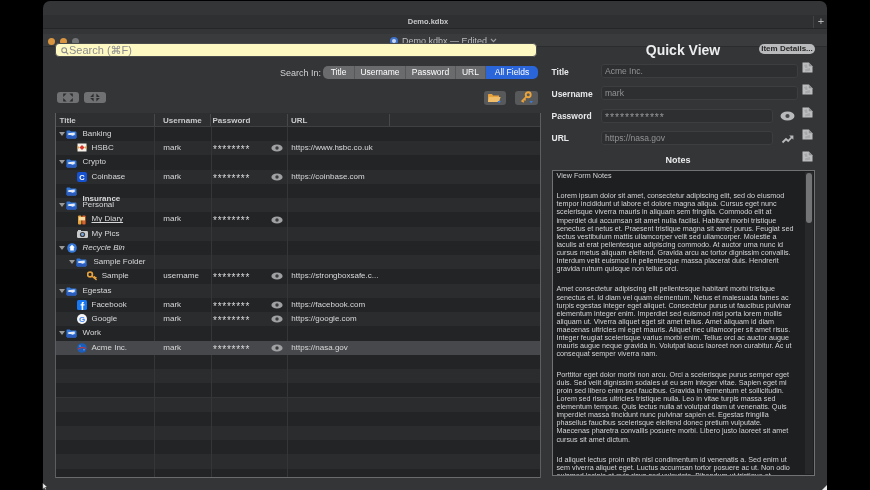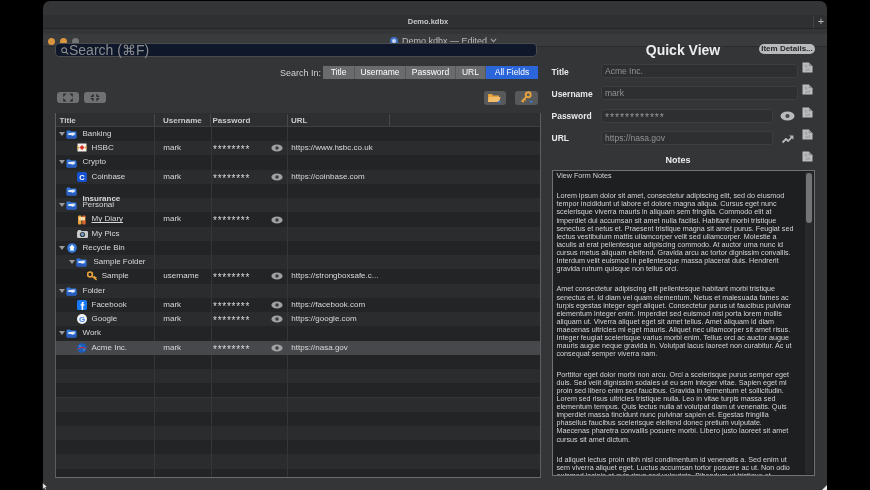--- a/index.html
+++ b/index.html
@@ -5,21 +5,21 @@
 * { margin:0; padding:0; box-sizing:border-box; }
 html,body { width:870px; height:490px; background:#000; overflow:hidden;
   font-family:"Liberation Sans", sans-serif; }
 .abs { position:absolute; }
 #win { position:absolute; left:43px; top:1px; width:784px; height:489px;
   background:#333537; border-radius:7px 7px 0 0; overflow:hidden; }
 #titlebar { position:absolute; left:0; top:0; width:784px; height:13px; background:#3a3b3d; border-bottom:1px solid #2b2c2e;margin-top:33px; }
 .tl { position:absolute; top:3.5px; width:7px; height:7px; border-radius:50%; }
 #tabbar { position:absolute; left:0; top:14px; width:784px; height:14px; background:#2f3032; border-bottom:1px solid #252628; }
 #searchbox { position:absolute; left:12px; top:42px; width:482px; height:14px;
-  background:#0f172a; border:1px solid #4a4b4d; border-radius:4px; color:#8b8c8d; font-size:14px; line-height:12px; }
+  background:#fef9c3; border:1px solid #4a4b4d; border-radius:4px; color:#8b8c8d; font-size:11px; line-height:12px; }
 .pill { position:absolute; background:#b9babc; border-radius:6px; color:#282828; font-weight:bold; font-size:8px; text-align:center; }
 .seg { display:inline-block; height:13px; line-height:13px; color:#fff; font-size:8.5px; text-align:center; background:#6a6b6d; border-right:1px solid #57585a; vertical-align:top; }
 .btn { position:absolute; background:#58595b; border-radius:3px; }
 .hdrtext { position:absolute; color:#c9cacb; font-size:8px; font-weight:bold; }
 .cell { position:absolute; color:#d8d9da; font-size:8px; line-height:14.24px; white-space:nowrap; }
 .tri { position:absolute; width:0; height:0; border-left:3px solid transparent; border-right:3px solid transparent; border-top:4px solid #98999a; }
 .lbl { position:absolute; color:#e8e9ea; font-size:8.5px; font-weight:bold; }
 .fld { position:absolute; height:14px; background:#2e2f31; border:1px solid #3c3e40; border-radius:3px; color:#929394; font-size:8.5px; line-height:12px; padding-left:3px; white-space:nowrap; }
 .ico { position:absolute; }
 </style>
@@ -42,21 +42,21 @@
     <div class="abs" style="left:770px; top:1px; width:1px; height:12px; background:#424345;"></div>
     <div class="abs" style="left:771px; top:0; width:14px; height:14px; color:#b9babb; font-size:11px; text-align:center; line-height:13px;">+</div>
   </div>
   <div id="searchbox"><svg style="position:absolute;left:5px;top:3px;" width="8" height="8" viewBox="0 0 8 8">
         <circle cx="3.2" cy="3.2" r="2.4" fill="none" stroke="#8b8c8d" stroke-width="1.1"></circle>
         <path d="M5 5 L7.3 7.3" stroke="#8b8c8d" stroke-width="1.1"></path>
       </svg><span style="padding-left:13px;">Search (⌘F)</span></div>
   <div class="abs" style="left:590px; top:41px; width:100px; text-align:center; color:#eceded; font-size:14px; font-weight:bold;">Quick View</div>
   <div class="pill" style="left:716px; top:42.5px; width:56px; height:10.5px; line-height:10.5px;">Item Details...</div>
   <div class="abs" style="left:237px; top:66.5px; color:#d2d3d4; font-size:9px;">Search In:</div>
-  <div class="abs" style="left:280px; top:65px; width:215px; height:13px; border-radius:0; overflow:hidden; white-space:nowrap;">
+  <div class="abs" style="left:280px; top:65px; width:215px; height:13px; border-radius:5px; overflow:hidden; white-space:nowrap;">
     <span class="seg" style="width:32px;">Title</span><span class="seg" style="width:51px;">Username</span><span class="seg" style="width:50px;">Password</span><span class="seg" style="width:30px;">URL</span><span class="seg" style="width:52px; background:#2a65da; border-right:none;">All Fields</span>
   </div>
   <div class="btn" style="left:14px; top:91px; width:22px; height:11px; background:#707173;"></div>
   <div class="btn" style="left:41px; top:91px; width:22px; height:11px; background:#707173;"></div>
   <div class="pill" style="left:349px; top:91.5px; width:91px; height:9.5px; line-height:9.5px; font-size:7.5px;margin-top:33px;">Hide Quick View Panel</div>
   <div class="btn" style="left:440.5px; top:90px; width:22.5px; height:13.5px;"></div>
   <div class="btn" style="left:472px; top:90px; width:22.5px; height:13.5px;"></div>
   <svg class="ico" style="left:14px;top:91px;" width="22" height="11" viewBox="0 0 22 11">
       <g fill="#2c2d2f">
         <path d="M6.2 1.6 L9.6 1.6 L6.2 5 Z"></path>
@@ -194,21 +194,21 @@
       <rect x="1" y="0" width="3" height="2" fill="#c9cacc"></rect>
       <circle cx="5.5" cy="4.5" r="2.6" fill="#3a3b3d"></circle>
       <circle cx="5.5" cy="4.5" r="1.4" fill="#7aa8e0"></circle>
     </svg>
 <div class="cell" style="left:48.5px;top:225.6px;">My Pics</div>
 <div class="tri" style="left:16.0px;top:244.7px;"></div>
 <svg class="ico" style="left:24.0px;top:241.9px;" width="10" height="10" viewBox="0 0 10 10">
       <circle cx="5" cy="5" r="4.8" fill="#3478dc"></circle>
       <path d="M5 1.8 L7.8 4.4 L6.8 4.4 L6.8 7.4 L3.2 7.4 L3.2 4.4 L2.2 4.4 Z" fill="#fff"></path>
     </svg>
-<div class="cell" style="left:39.5px;top:239.8px;">Recycle Bin</div>
+<div class="cell" style="left:39.5px;top:239.8px;font-style:italic;">Recycle Bin</div>
 <div class="tri" style="left:25.5px;top:259.0px;"></div>
 <svg class="ico" style="left:32.5px;top:256.2px;" width="11" height="10" viewBox="0 0 11 10">
       <path d="M0.5 2.2 L0.5 8.6 Q0.5 9.4 1.3 9.4 L9.7 9.4 Q10.5 9.4 10.5 8.6 L10.5 3.4 Q10.5 2.6 9.7 2.6 L5 2.6 L3.8 1.4 L1.3 1.4 Q0.5 1.4 0.5 2.2 Z" fill="#3478dc"></path>
       <path d="M2.2 4.2 L8.6 3.4 L8.9 5.6 Q7 7.4 5.2 6.4 Q3.4 5.6 2.4 6.6 Z" fill="#e8ecf2"></path>
       <path d="M0.5 7.2 Q3 5.2 5.5 6.4 Q8.2 7.6 10.5 6.2 L10.5 8.6 Q10.5 9.4 9.7 9.4 L1.3 9.4 Q0.5 9.4 0.5 8.6 Z" fill="#2a5cc0"></path>
     </svg>
 <div class="cell" style="left:50.5px;top:254.1px;">Sample Folder</div>
 <svg class="ico" style="left:44px;top:270.4px;" width="11" height="10" viewBox="0 0 11 10">
       <circle cx="3" cy="3.4" r="2.4" fill="none" stroke="#e8a33c" stroke-width="1.7"></circle>
       <path d="M4.8 5 L9.6 9 M8 7.6 L9.4 6.2 M6.8 6.6 L8 5.4" stroke="#e8a33c" stroke-width="1.5" fill="none"></path>
@@ -220,21 +220,21 @@
       <ellipse cx="6" cy="4" rx="5.6" ry="3.6" fill="#a0a1a3"></ellipse>
       <circle cx="6" cy="4" r="1.7" fill="#3a3b3d"></circle>
     </svg>
 <div class="cell" style="left:248.3px;top:268.3px;">https://strongboxsafe.c...</div>
 <div class="tri" style="left:16.0px;top:287.5px;"></div>
 <svg class="ico" style="left:23.0px;top:284.7px;" width="11" height="10" viewBox="0 0 11 10">
       <path d="M0.5 2.2 L0.5 8.6 Q0.5 9.4 1.3 9.4 L9.7 9.4 Q10.5 9.4 10.5 8.6 L10.5 3.4 Q10.5 2.6 9.7 2.6 L5 2.6 L3.8 1.4 L1.3 1.4 Q0.5 1.4 0.5 2.2 Z" fill="#3478dc"></path>
       <path d="M2.2 4.2 L8.6 3.4 L8.9 5.6 Q7 7.4 5.2 6.4 Q3.4 5.6 2.4 6.6 Z" fill="#e8ecf2"></path>
       <path d="M0.5 7.2 Q3 5.2 5.5 6.4 Q8.2 7.6 10.5 6.2 L10.5 8.6 Q10.5 9.4 9.7 9.4 L1.3 9.4 Q0.5 9.4 0.5 8.6 Z" fill="#2a5cc0"></path>
     </svg>
-<div class="cell" style="left:39.5px;top:282.5px;">Folder</div>
+<div class="cell" style="left:39.5px;top:282.5px;">Egestas</div>
 <svg class="ico" style="left:34px;top:298.9px;" width="10" height="10" viewBox="0 0 10 10">
       <rect x="0" y="0" width="10" height="10" rx="1.6" fill="#1877f2"></rect>
       <path d="M6.8 2 L5.8 2 Q4.6 2 4.6 3.2 L4.6 4.2 L3.6 4.2 L3.6 5.6 L4.6 5.6 L4.6 10 L6.2 10 L6.2 5.6 L7.4 5.6 L7.6 4.2 L6.2 4.2 L6.2 3.5 Q6.2 3.1 6.6 3.1 L6.9 3.1 Z" fill="#fff"></path>
     </svg>
 <div class="cell" style="left:48.5px;top:296.8px;">Facebook</div>
 <div class="cell" style="left:120.3px;top:296.8px;">mark</div>
 <div class="cell" style="left:170px;top:296.8px;font-size:10px;line-height:17px;letter-spacing:0.75px;">********</div>
 <svg class="ico" style="left:228px;top:299.9px;" width="12" height="8" viewBox="0 0 12 8">
       <ellipse cx="6" cy="4" rx="5.6" ry="3.6" fill="#a0a1a3"></ellipse>
       <circle cx="6" cy="4" r="1.7" fill="#3a3b3d"></circle>

